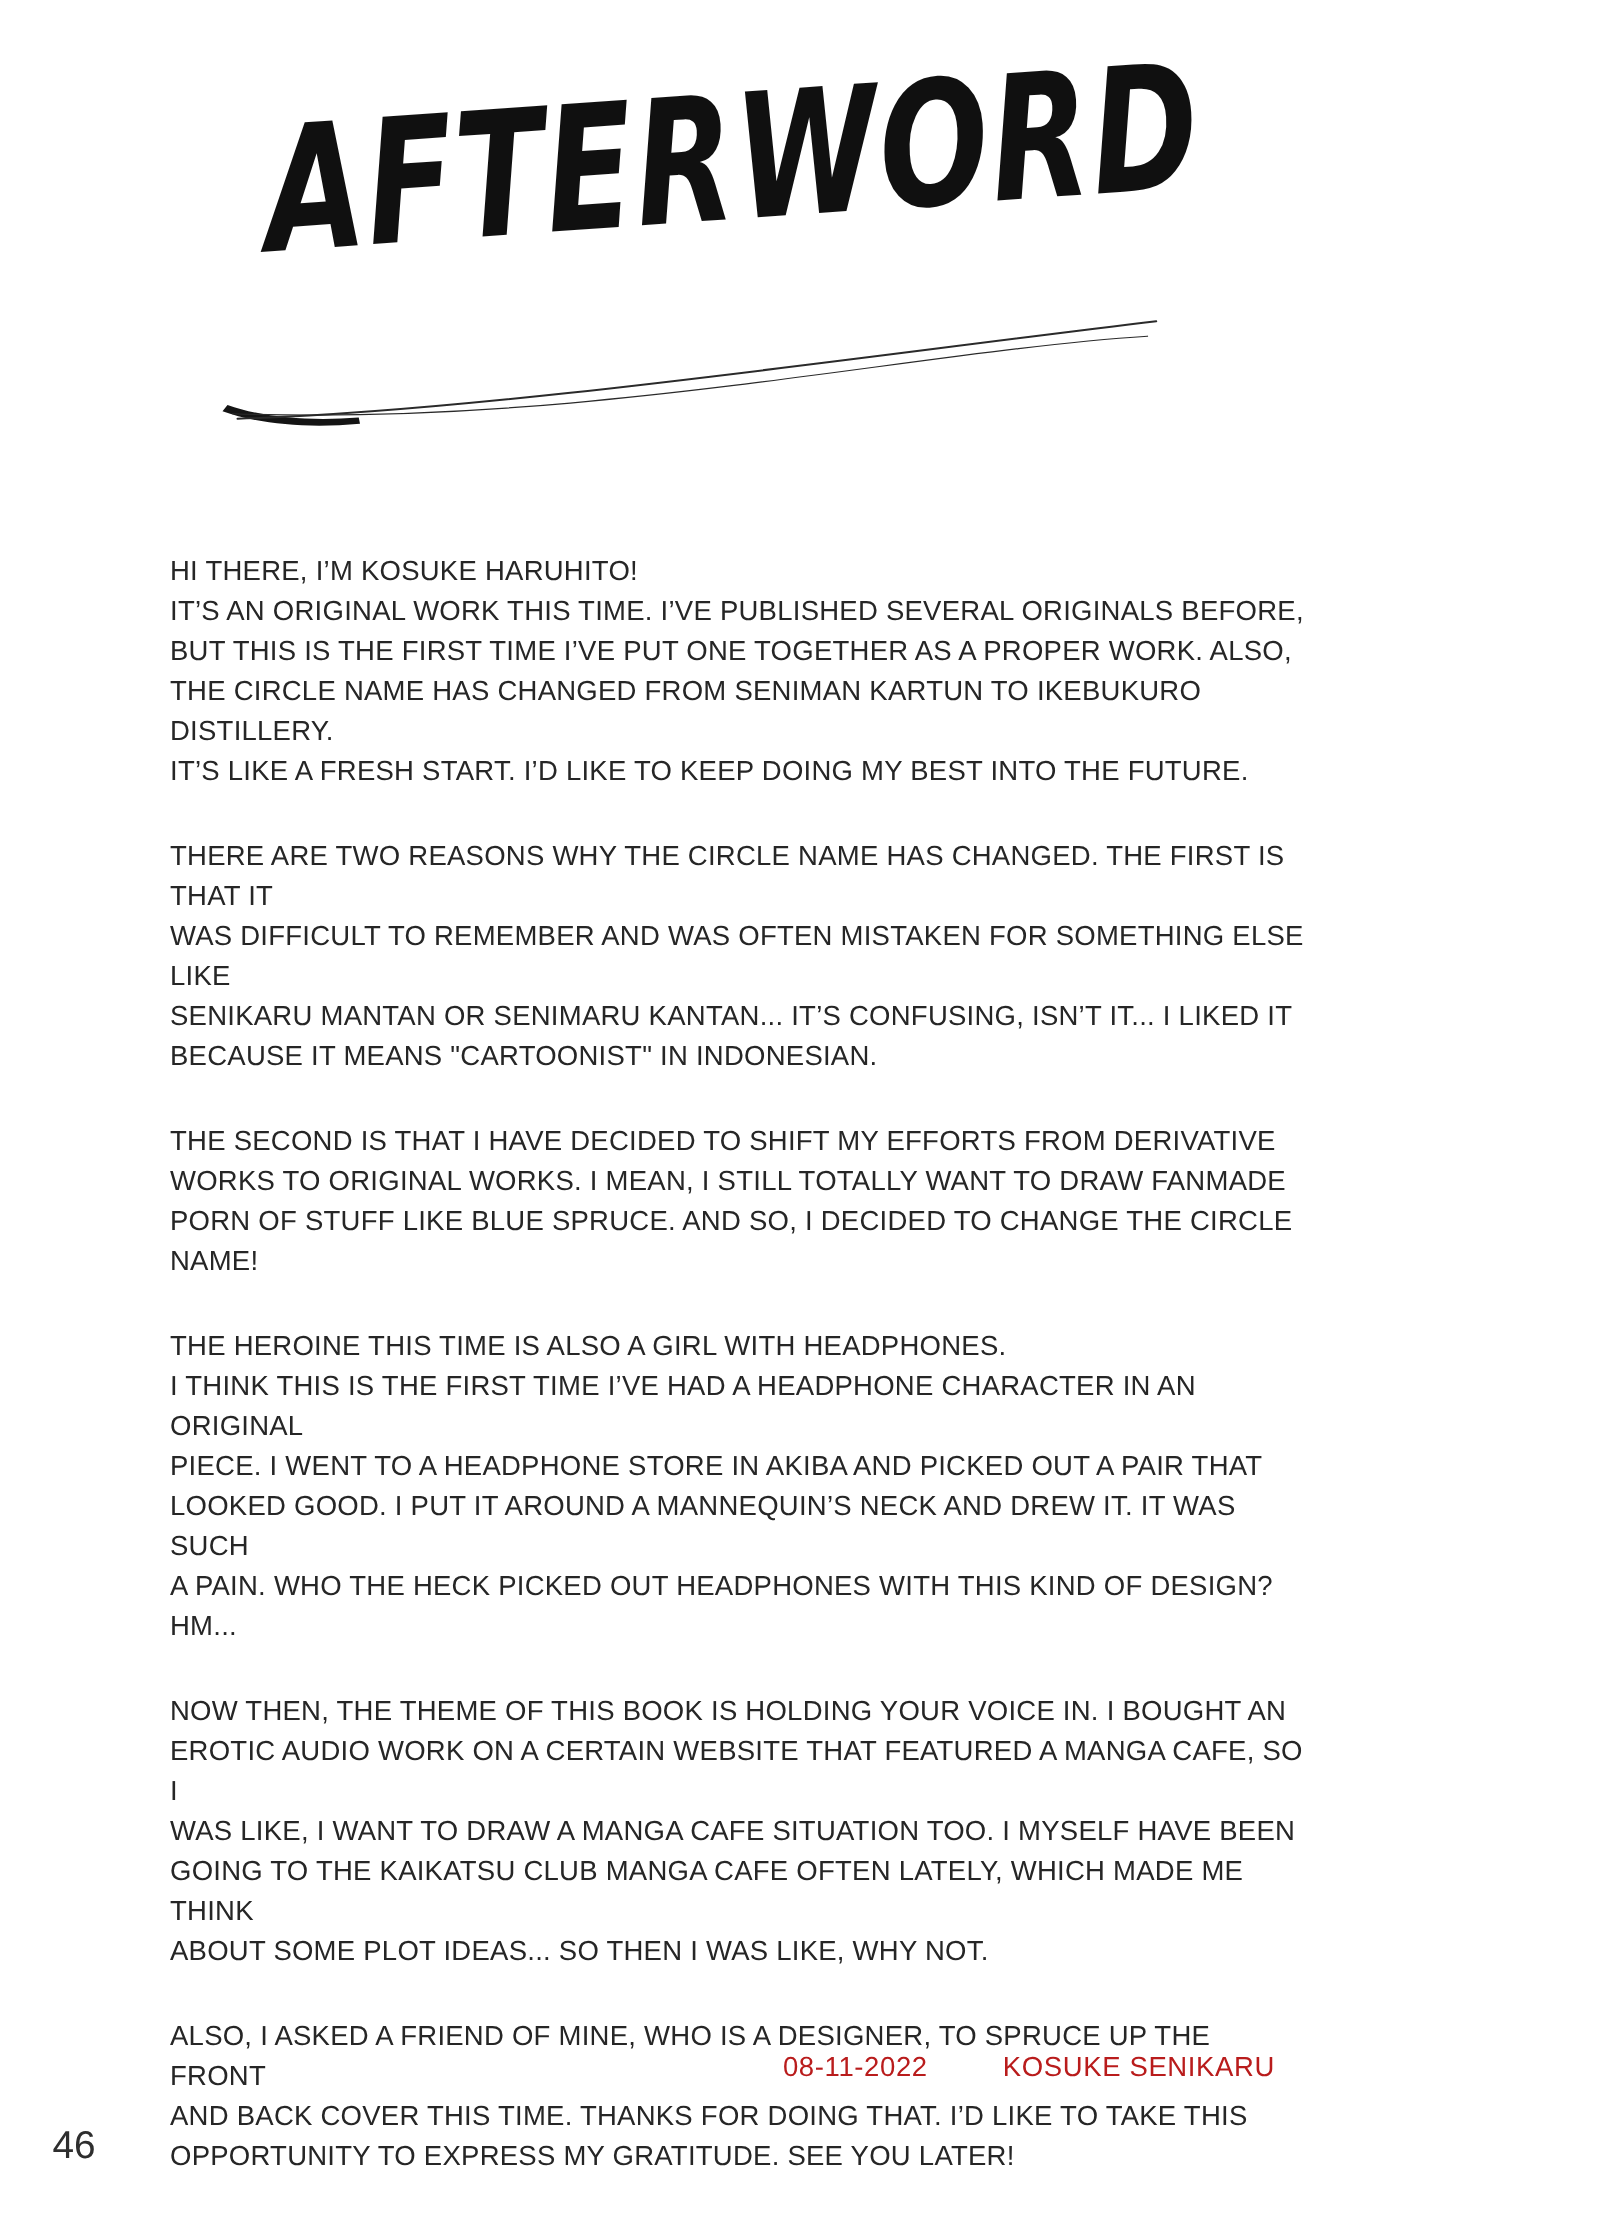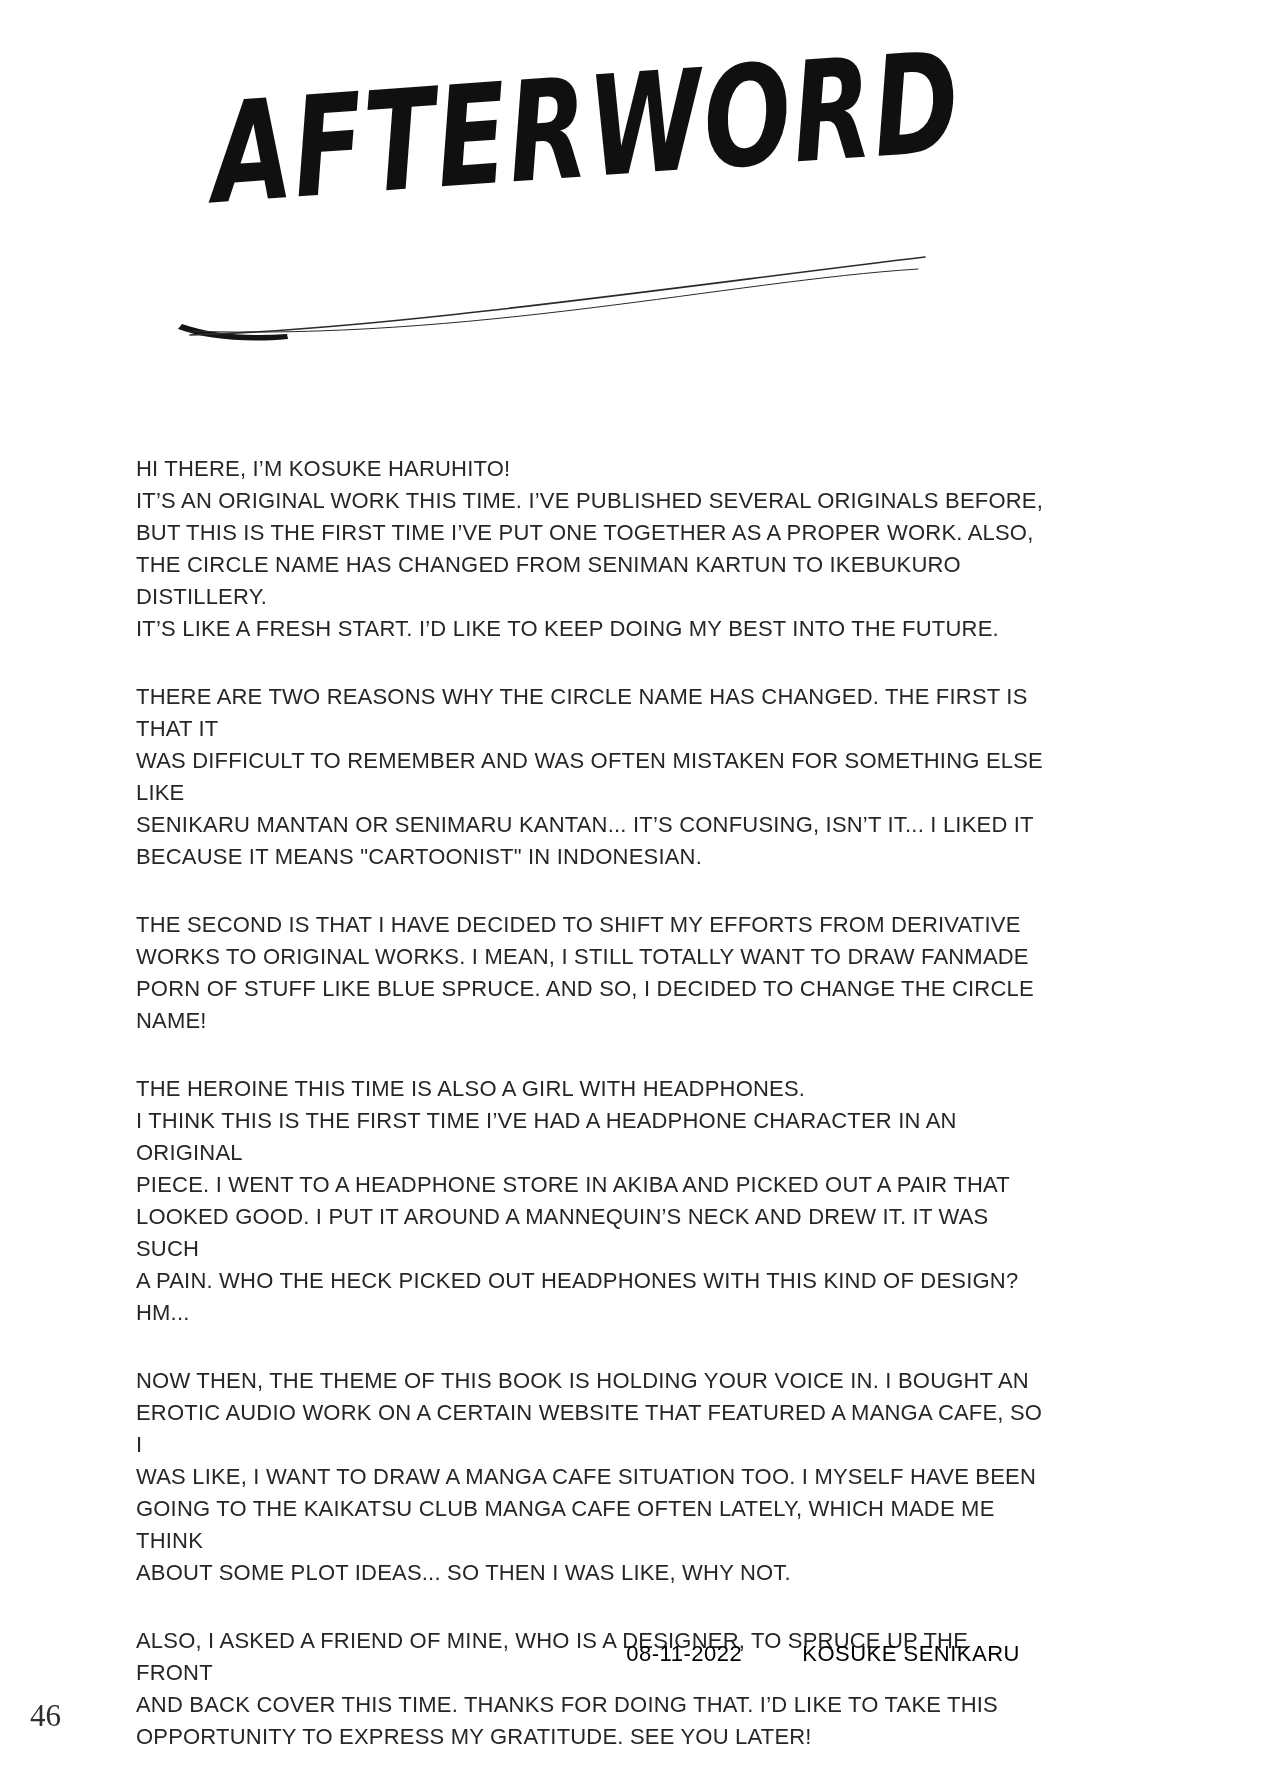--- a/index.html
+++ b/index.html
@@ -43,39 +43,39 @@
     left: 136px;
     top: 441px;
     width: 915px;
     font-size: 22px;
     line-height: 32px;
     letter-spacing: 0.2px;
     color: #262626;
   }
   .para {
     white-space: pre-line;
-    margin: 12px 0 36px 0;
+    margin: 0 0 36px 0;
   }
   .signoff {
     position: absolute;
     left: 136px;
     top: 1641px;
     width: 884px;
     display: flex;
     justify-content: flex-end;
     gap: 60px;
     font-size: 22px;
     letter-spacing: 0.5px;
-    color: #000000;
+    color: #b91c1c;
   }
   .pagenum {
     position: absolute;
-    left: 30px;
+    left: 42px;
     top: 1698px;
-    font-family: Liberation Serif, serif;
+    font-family: Liberation Sans, sans-serif;
     font-size: 31px;
     color: #2e2e2e;
   }
 </style>
 </head>
 <body>
 
 <div class="sheet">
 
   <h1 class="title">AFTERWORD</h1>

